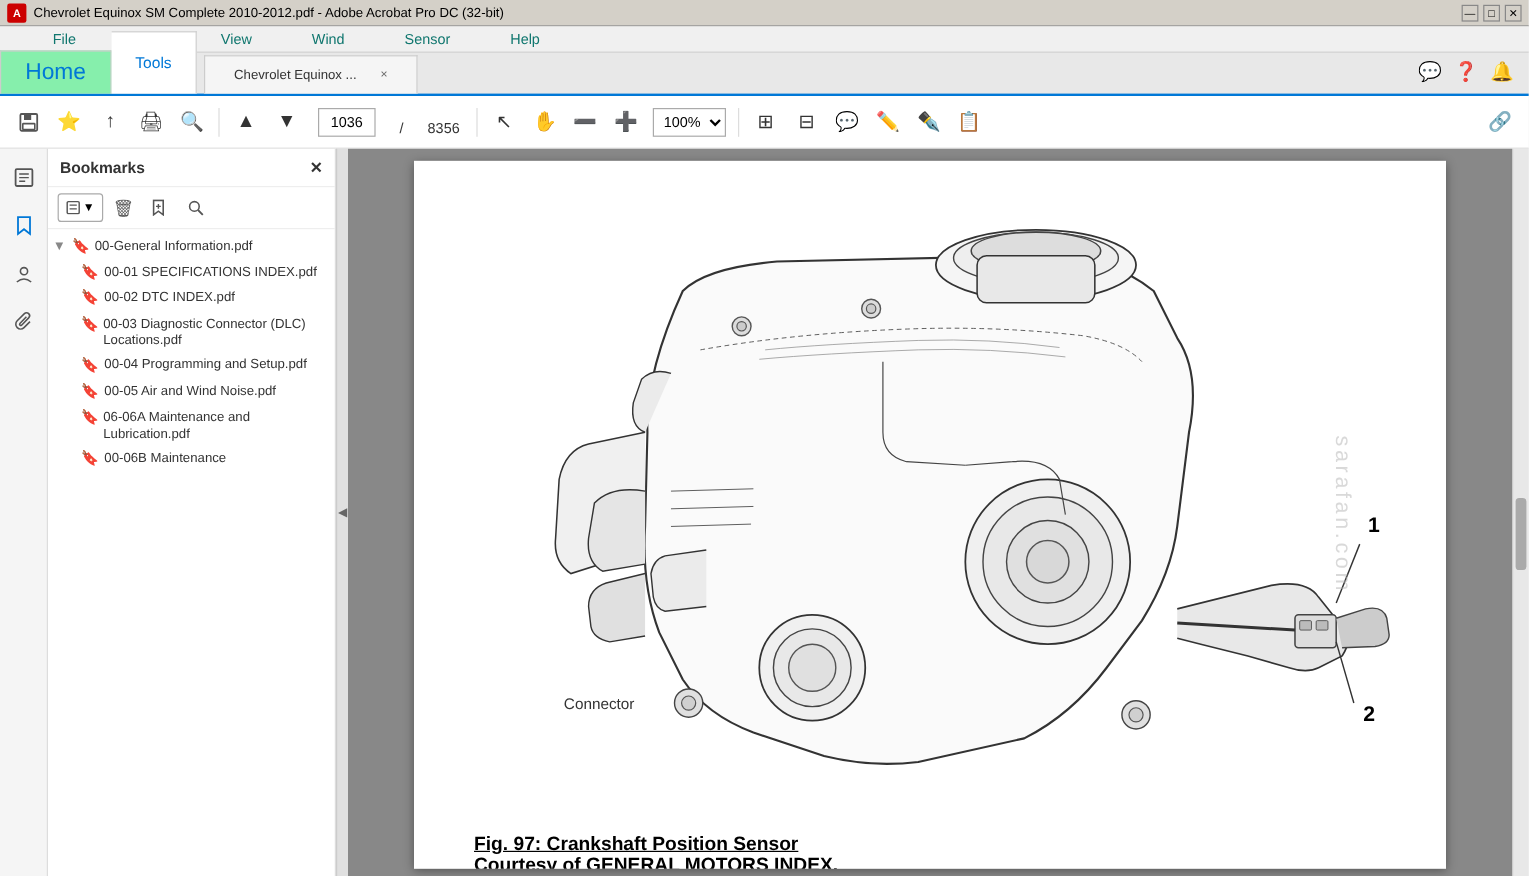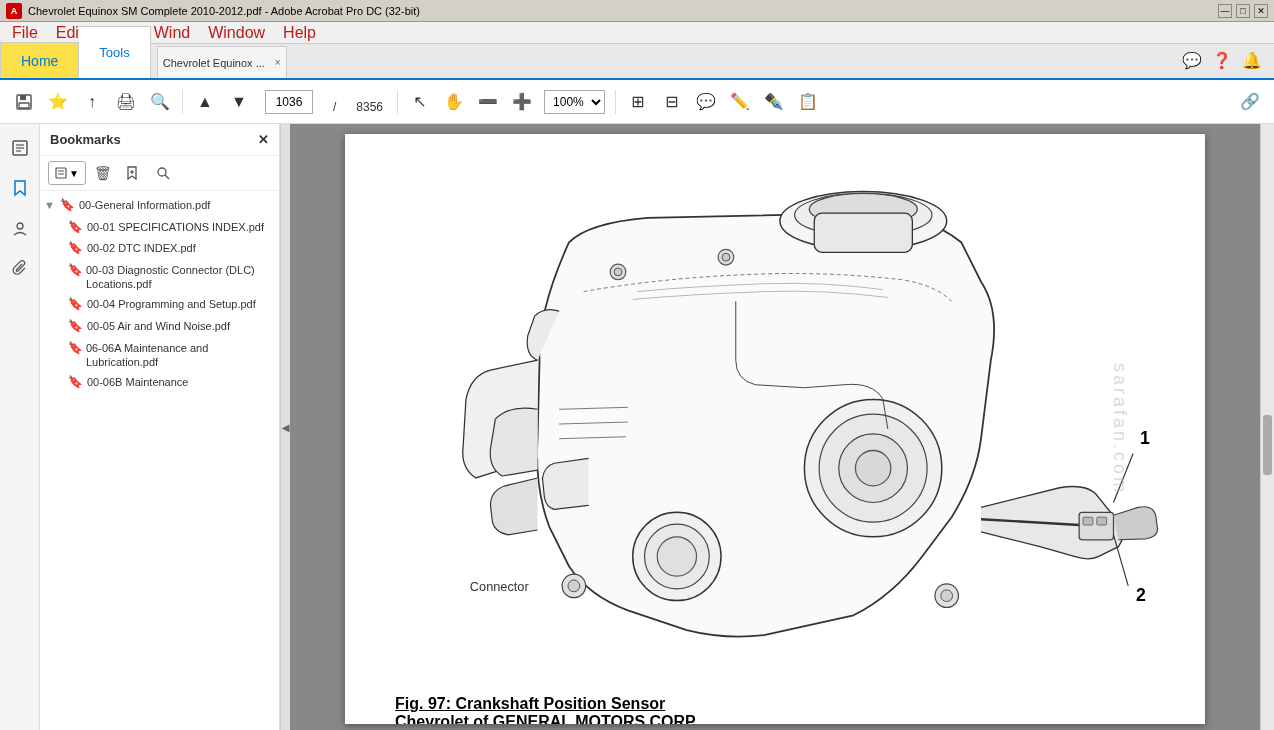--- a/index.html
+++ b/index.html
@@ -28,66 +28,67 @@
       height: 22px;
       display: flex;
       align-items: center;
       padding: 0 4px;
       gap: 2px;
       border-bottom: 1px solid #ccc;
     }
     .menu-item {
       padding: 2px 8px;
       cursor: pointer;
-      font-size: 16px;
-      color: #b91c1c;
+      font-size: 12px;
+      color: #0f766e;
+      margin-left: 32px;
     }
 
     
     #tab-bar {
       background: #e8e8e8;
       height: 36px;
       display: flex;
       align-items: flex-end;
       padding: 0 0 0 0;
       border-bottom: 2px solid #0078d7;
     }
     .tab-home {
       height: 36px;
       padding: 0 20px;
       display: flex;
       align-items: center;
-      font-size: 14px;
+      font-size: 19px;
       font-weight: 500;
       color: #0078d7;
-      background: #fde047;
+      background: #86efac;
       border: 1px solid #ccc;
       border-bottom: none;
       cursor: pointer;
     }
     .tab-tools {
       height: 52px;
       padding: 0 20px;
       display: flex;
       align-items: center;
       font-size: 13px;
       font-weight: 500;
       color: #0078d7;
       background: #ffffff;
       border: 1px solid #ccc;
       border-bottom: none;
       border-left: none;
       cursor: pointer;
     }
     .tab-doc {
       height: 32px;
-      padding: 0 5px;
-      display: flex;
-      align-items: center;
-      gap: 10px;
+      padding: 0 24px;
+      display: flex;
+      align-items: center;
+      gap: 20px;
       font-size: 11px;
       color: #333;
       background: #f5f5f5;
       border: 1px solid #ccc;
       border-bottom: none;
       cursor: pointer;
       margin-left: 6px;
     }
     .tab-doc .close-btn { font-size: 10px; color: #666; cursor: pointer; }
     .tab-spacer { flex: 1; }
@@ -325,21 +326,21 @@
     <div class="win-btn">□</div>
     <div class="win-btn">✕</div>
   </div>
 </div>
 
 <div id="menu-bar">
   <span class="menu-item">File</span>
   <span class="menu-item">Edit</span>
   <span class="menu-item">View</span>
   <span class="menu-item">Wind</span>
-  <span class="menu-item">Window</span>
+  <span class="menu-item">Sensor</span>
   <span class="menu-item">Help</span>
 </div>
 
 <div id="tab-bar">
   <div class="tab-home">
     <span>Home</span>
   </div>
   <div class="tab-tools">
     <span>Tools</span>
   </div>
@@ -585,21 +586,21 @@
         <text x="762" y="285" font-size="18" font-weight="bold" fill="#000" font-family="Arial">1</text>
         <text x="758" y="445" font-size="18" font-weight="bold" fill="#000" font-family="Arial">2</text>
 
         <text x="79" y="435" font-size="13" fill="#333" font-family="Arial">Connector</text>
 
       </svg>
       
       
       <div class="fig-caption">
         <span class="bold-underline">Fig. 97: Crankshaft Position Sensor</span><br>
-        <span class="bold">Chevrolet of GENERAL MOTORS CORP.</span>
+        <span class="bold">Courtesy of GENERAL MOTORS INDEX.</span>
       </div>
       
       
       <div id="watermark">sarafan.com</div>
     </div>
   </div>
 
   <div id="right-scroll">
     <div class="scroll-thumb" style="top: 48%; height: 60px;"></div>
   </div>

